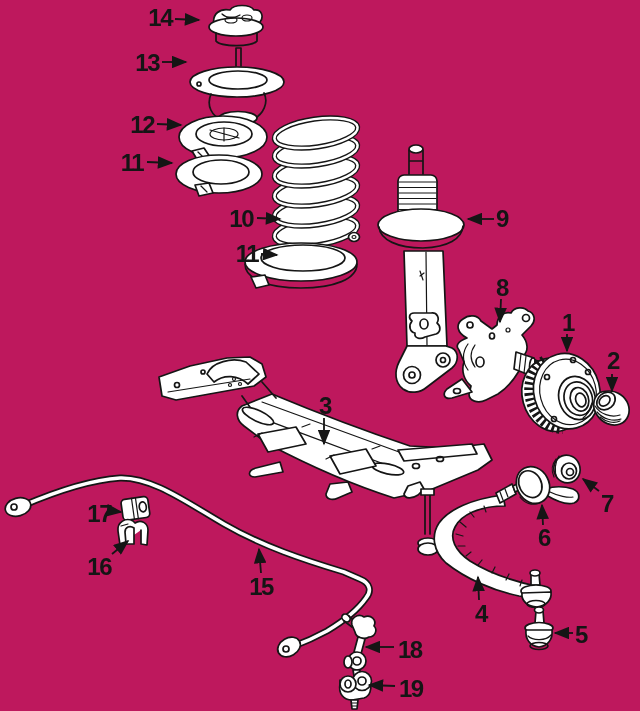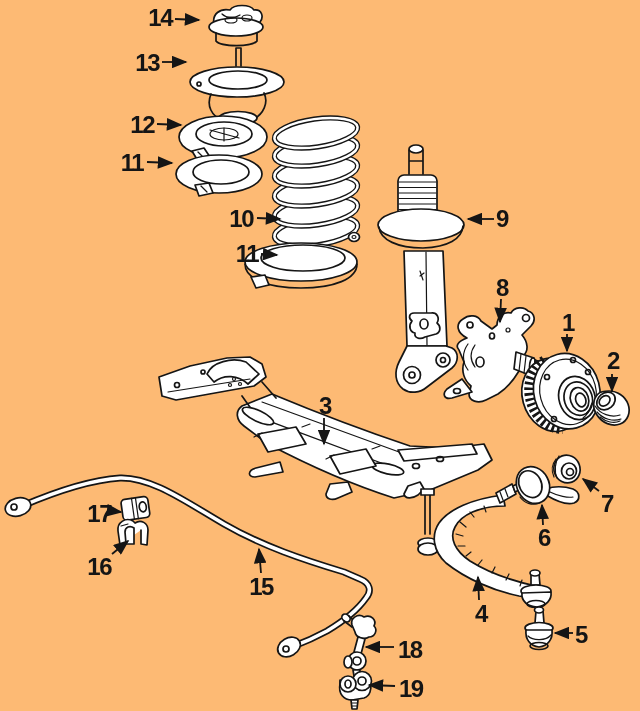--- a/index.html
+++ b/index.html
@@ -1,16 +1,16 @@
 <!DOCTYPE html>
 <html><head>
 <meta charset="utf-8">
 <style>
   html,body{margin:0;padding:0;background:#ffffff;}
-  .stage{position:relative;width:640px;height:711px;background:#fdba74;overflow:hidden;}
+  .stage{position:relative;width:640px;height:711px;background:#be185d;overflow:hidden;}
   svg{position:absolute;inset:0;display:block;}
   .w{fill:#ffffff;stroke:#151515;stroke-width:1.7;stroke-linejoin:round;stroke-linecap:round;}
   .n{fill:none;stroke:#151515;stroke-width:1.7;stroke-linejoin:round;stroke-linecap:round;}
   .t{fill:none;stroke:#151515;stroke-width:1.2;stroke-linecap:round;}
   .to{fill:none;stroke:#151515;stroke-width:7;stroke-linecap:round;}
   .ti{fill:none;stroke:#ffffff;stroke-width:3.6;stroke-linecap:round;}
   .ro{fill:#ffffff;stroke:#151515;stroke-width:5.2;}
   .ri{fill:none;stroke:#ffffff;stroke-width:2.5;}
   .callout-line{fill:none;stroke:#151515;stroke-width:1.8;}
   text.callout{font-family:"Liberation Sans",sans-serif;font-weight:700;font-size:24px;fill:#151515;letter-spacing:-1.5px;}

